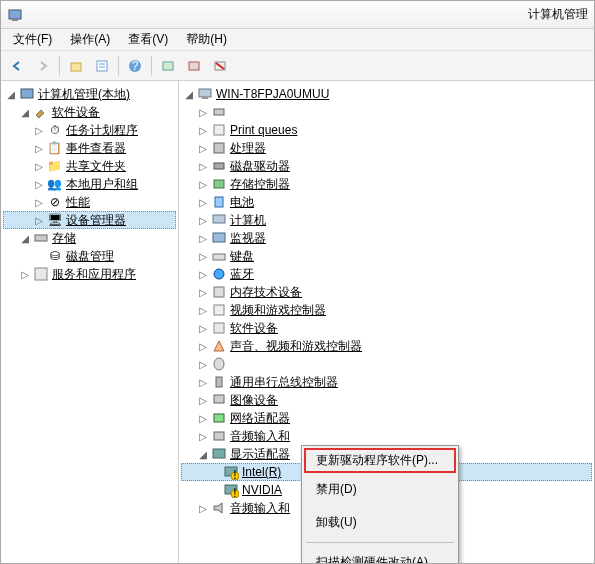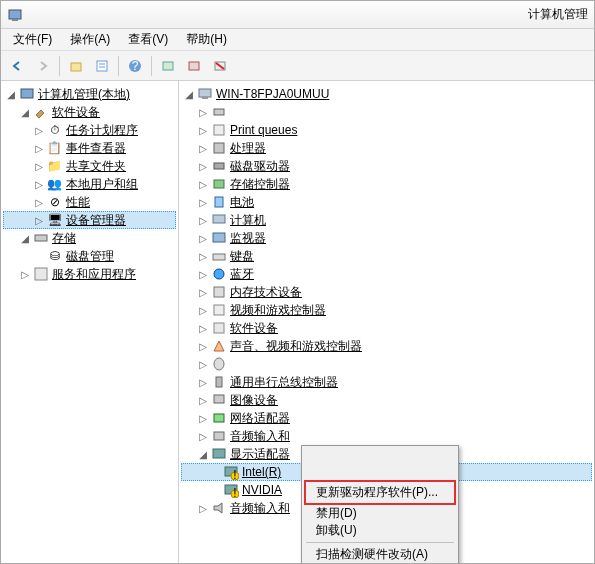--- a/index.html
+++ b/index.html
@@ -16,22 +16,22 @@
 .right-pane { flex: 1; padding: 4px 2px; position: relative; overflow: hidden; }
 .tree { list-style: none; }
 .tree li { white-space: nowrap; }
 .row { display: flex; align-items: center; height: 18px; padding: 0 2px; cursor: default; }
 .row.selected { background: #cde6f7; border: 1px dotted #3399ff; height: 18px; padding: 0 1px; }
 .exp { width: 12px; height: 12px; display: inline-flex; align-items: center; justify-content: center; font-size: 10px; color: #666; margin-right: 2px; }
 .ic { width: 16px; height: 16px; display: inline-flex; align-items: center; justify-content: center; margin-right: 3px; font-size: 12px; }
 .lbl { color: #000; text-decoration: underline; }
 .indent { display: inline-block; }
 .ctx-menu { position: absolute; background: #f0f0f0; border: 1px solid #999; box-shadow: 2px 2px 4px rgba(0,0,0,0.3); width: 158px; padding: 2px; z-index: 10; }
-.ctx-item { padding: 0 12px; cursor: default; }
-.ctx-item.hl { border: 2px solid #e03030; padding: 2px 10px; margin-top: 32px; }
+.ctx-item { padding: 8px 12px; cursor: default; }
+.ctx-item.hl { border: 2px solid #e03030; padding: 2px 10px; }
 .ctx-sep { height: 1px; background: #c0c0c0; margin: 3px 2px; }
 svg { display: block; }
 </style>
 </head>
 <body>
 
 <div class="title-bar">
   <span class="icon">
     <svg width="16" height="16">
         <rect x="2" y="3" width="12" height="9" fill="#7fa8d6" stroke="#456"></rect>

